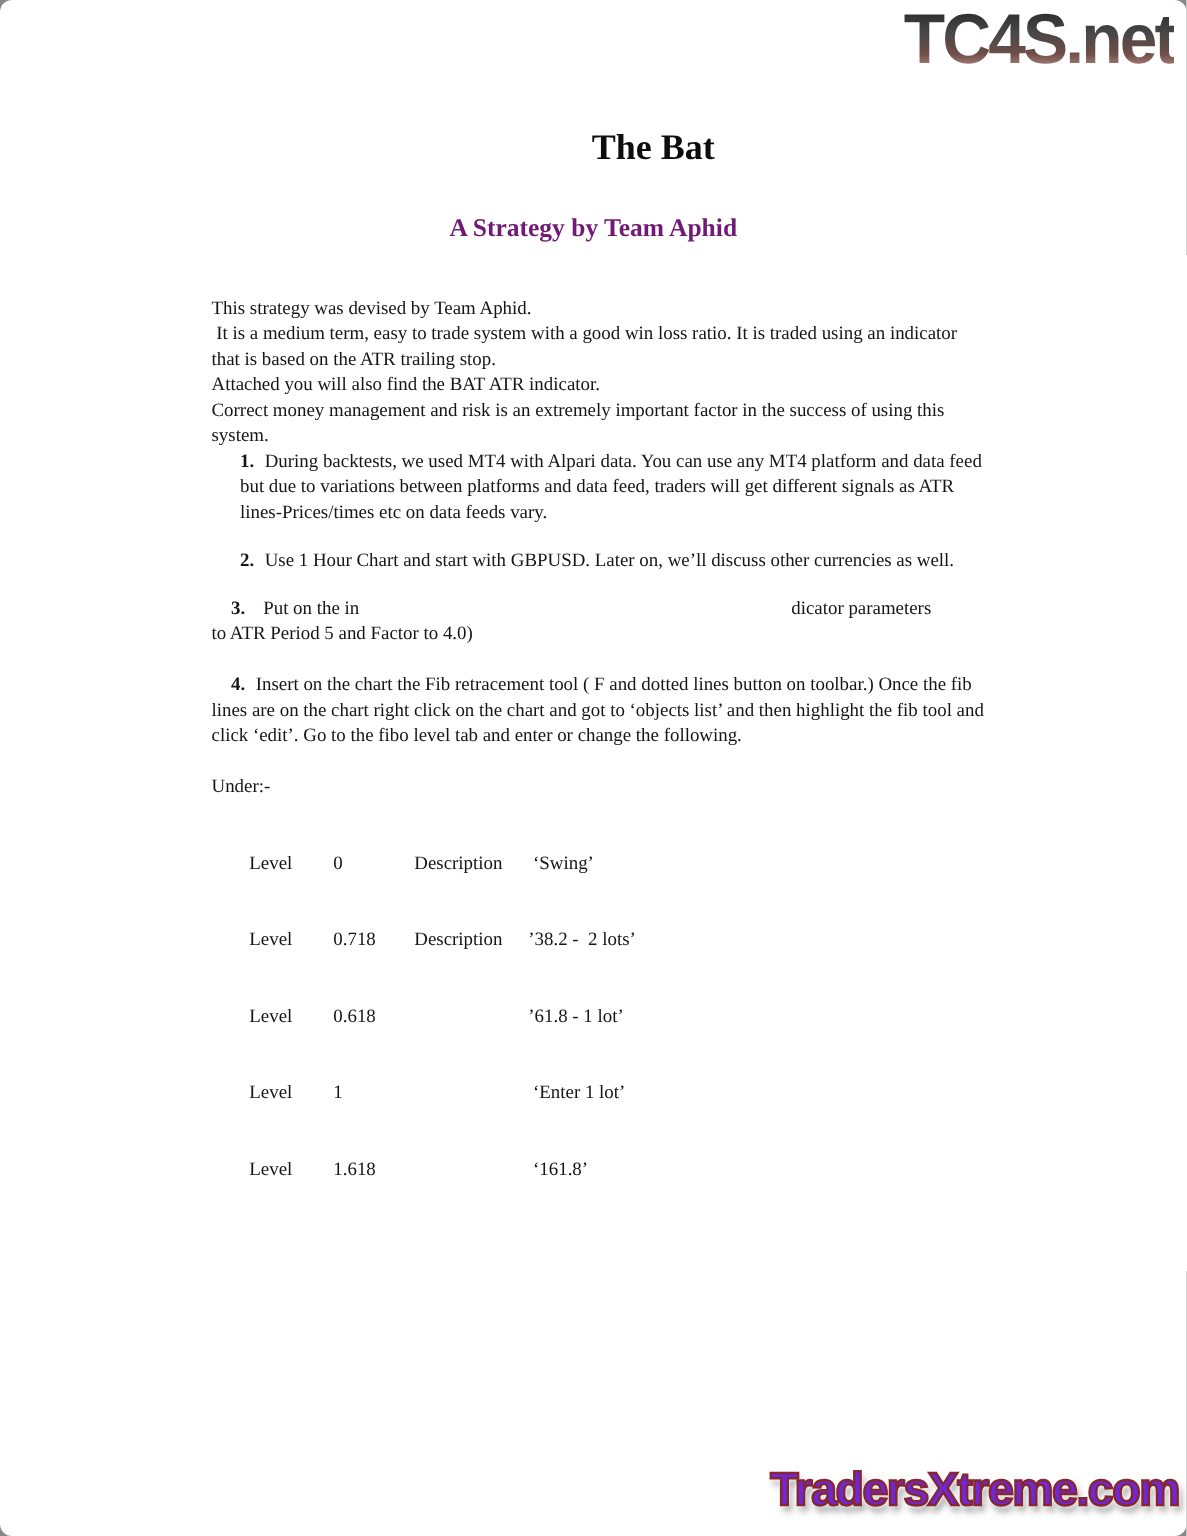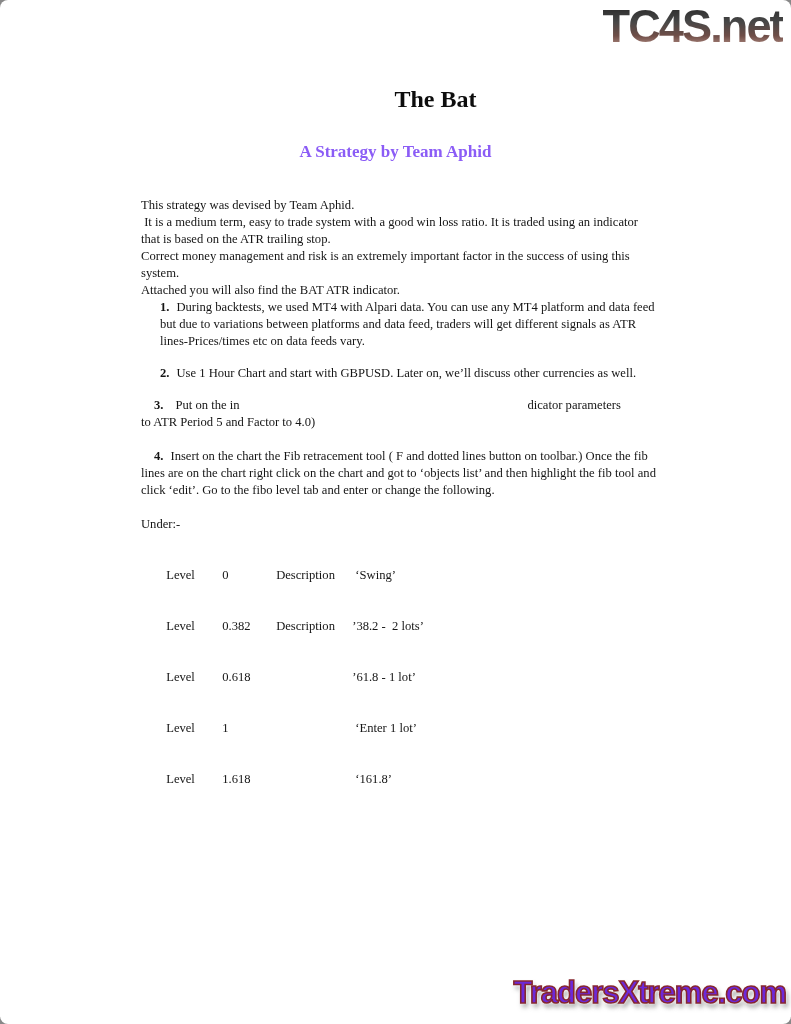--- a/index.html
+++ b/index.html
@@ -27,21 +27,21 @@
   }
   
   .title{
     position:absolute;top:86px;left:0;width:100%;
     text-align:center;font-weight:bold;font-size:24px;line-height:1.1;
     margin:0;color:#0d0d0d;padding-left:40px;
   }
   .subtitle{
     position:absolute;top:143px;left:0;width:100%;
     text-align:center;font-weight:bold;font-size:17px;line-height:1.1;
-    margin:0;color:#8b5cf6;
+    margin:0;color:#701a75;
   }
   
   .content{
     position:absolute;left:141px;top:197px;width:517px;
     font-size:12.6px;line-height:17px;
   }
   .intro span{display:block;white-space:pre-wrap;}
   .setup-heading{font-weight:bold;margin:52px 0 17px 0;}
   .li{margin:0 0 15px 0;}
   .li .num{font-weight:bold;margin-right:7px;}
@@ -90,22 +90,22 @@
   <div class="tc4s">TC4S.net</div>
 
   <h1 class="title">The Bat</h1>
   <h2 class="subtitle">A Strategy by Team Aphid</h2>
 
   <div class="content">
 
     <div class="intro">
       <span>This strategy was devised by Team Aphid.</span>
       <span> It is a medium term, easy to trade system with a good win loss ratio. It is traded using an indicator that is based on the ATR trailing stop.</span>
+      <span>Attached you will also find the BAT ATR indicator.</span>
       <span>Correct money management and risk is an extremely important factor in the success of using this system.</span>
-      <span>Attached you will also find the BAT ATR indicator.</span>
     </div>
 
 
     <div class="li li-indent">
       <span class="num">1.</span><span>During backtests, we used MT4 with Alpari data. You can use any MT4 platform and data feed but due to variations between platforms and data feed, traders will get different signals as ATR lines-Prices/times etc on data feeds vary.</span>
     </div>
 
     <div class="li li-indent">
       <span class="num">2.</span><span>Use 1 Hour Chart and start with GBPUSD. Later on, we’ll discuss other currencies as well.</span>
     </div>
@@ -119,21 +119,21 @@
       <span class="num">4.</span><span>Insert on the chart the Fib retracement tool ( F and dotted lines button on toolbar.)  Once the fib lines are on the chart right click on the chart and got to ‘objects list’ and then highlight the fib tool and click ‘edit’. Go to the fibo level tab and enter or change the following.</span>
     </div>
 
     <div class="under">Under:-</div>
 
     <div class="levels">
       <div class="level-row">
         <span class="lv-label">Level</span><span class="lv-value">0</span><span class="lv-desc-label">Description</span><span class="lv-desc"> ‘Swing’</span>
       </div>
       <div class="level-row">
-        <span class="lv-label">Level</span><span class="lv-value">0.382</span><span class="lv-desc-label">Description</span><span class="lv-desc">’38.2 -  2 lots’</span>
+        <span class="lv-label">Level</span><span class="lv-value">0.718</span><span class="lv-desc-label">Description</span><span class="lv-desc">’38.2 -  2 lots’</span>
       </div>
       <div class="level-row">
         <span class="lv-label">Level</span><span class="lv-value">0.618</span><span class="lv-desc-label"></span><span class="lv-desc">’61.8 - 1 lot’</span>
       </div>
       <div class="level-row">
         <span class="lv-label">Level</span><span class="lv-value">1</span><span class="lv-desc-label"></span><span class="lv-desc"> ‘Enter 1 lot’</span>
       </div>
       <div class="level-row">
         <span class="lv-label">Level</span><span class="lv-value">1.618</span><span class="lv-desc-label"></span><span class="lv-desc"> ‘161.8’</span>
       </div>

